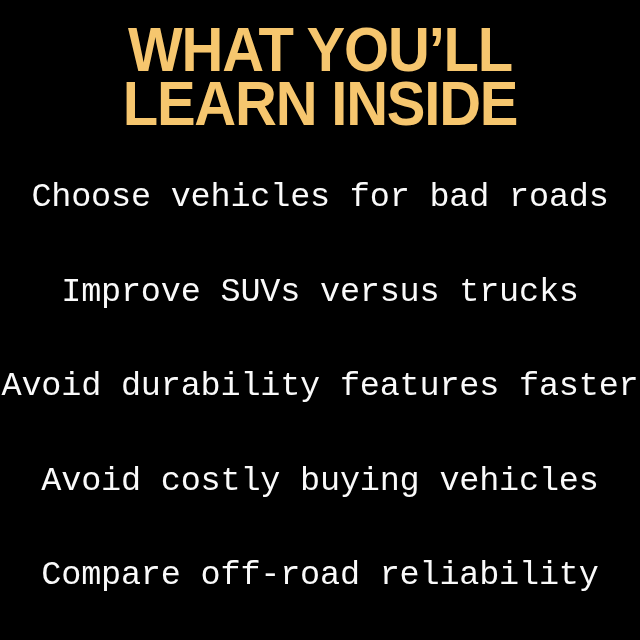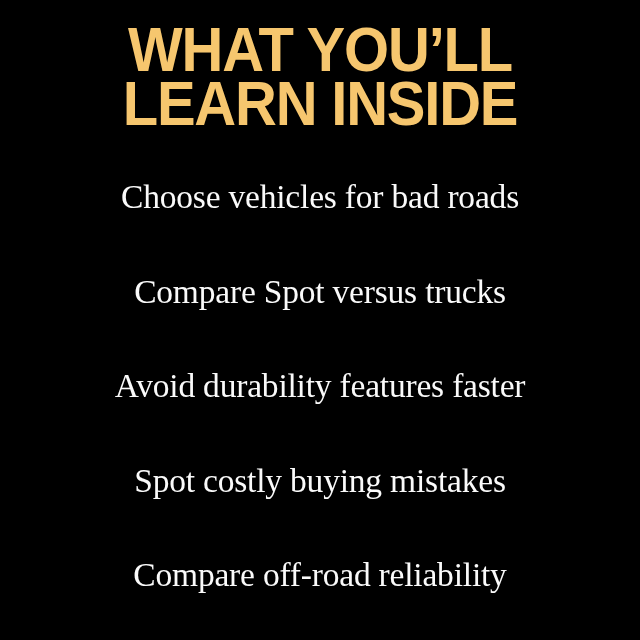--- a/index.html
+++ b/index.html
@@ -62,40 +62,40 @@
     top: 150px;
     left: 0;
     width: 100%;
   }
 
   .learn-item {
     display: block;
     width: 100%;
     text-align: center;
     color: #fafafa;
-    font-family: Liberation Serif, serif;
+    font-family: Liberation Mono, monospace;
     font-weight: 300;
     font-size: 33.5px;
     letter-spacing: -0.2px;
     height: 94.5px;
     line-height: 94.5px;
     white-space: nowrap;
   }
 </style>
 </head>
 <body>
 
 <div class="slide">
 
   <h1 class="heading">
     <span class="heading-line">WHAT YOU’LL</span>
     <span class="heading-line">LEARN INSIDE</span>
   </h1>
 
   <ul class="learn-list">
     <li class="learn-item">Choose vehicles for bad roads</li>
-    <li class="learn-item">Compare Spot versus trucks</li>
+    <li class="learn-item">Improve SUVs versus trucks</li>
     <li class="learn-item">Avoid durability features faster</li>
-    <li class="learn-item">Spot costly buying mistakes</li>
+    <li class="learn-item">Avoid costly buying vehicles</li>
     <li class="learn-item">Compare off-road reliability</li>
   </ul>
 
 </div>
 
 </body></html>

